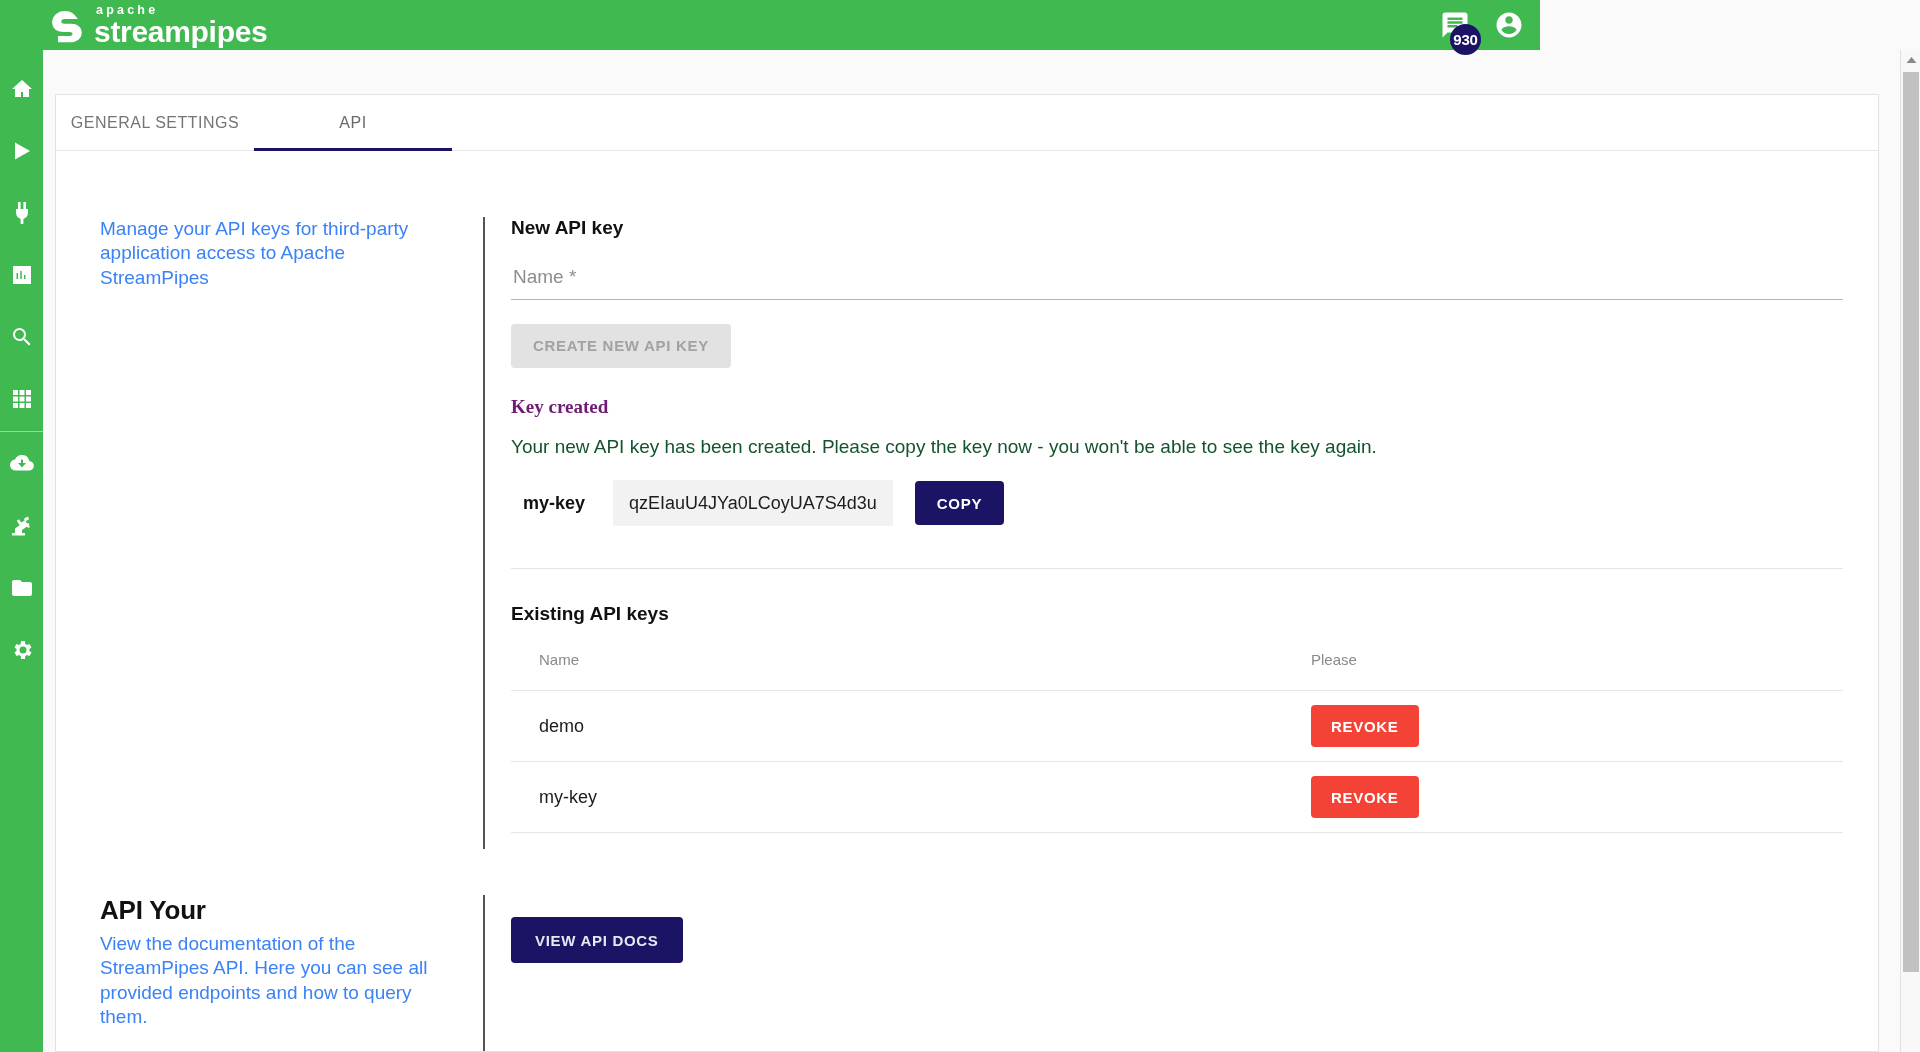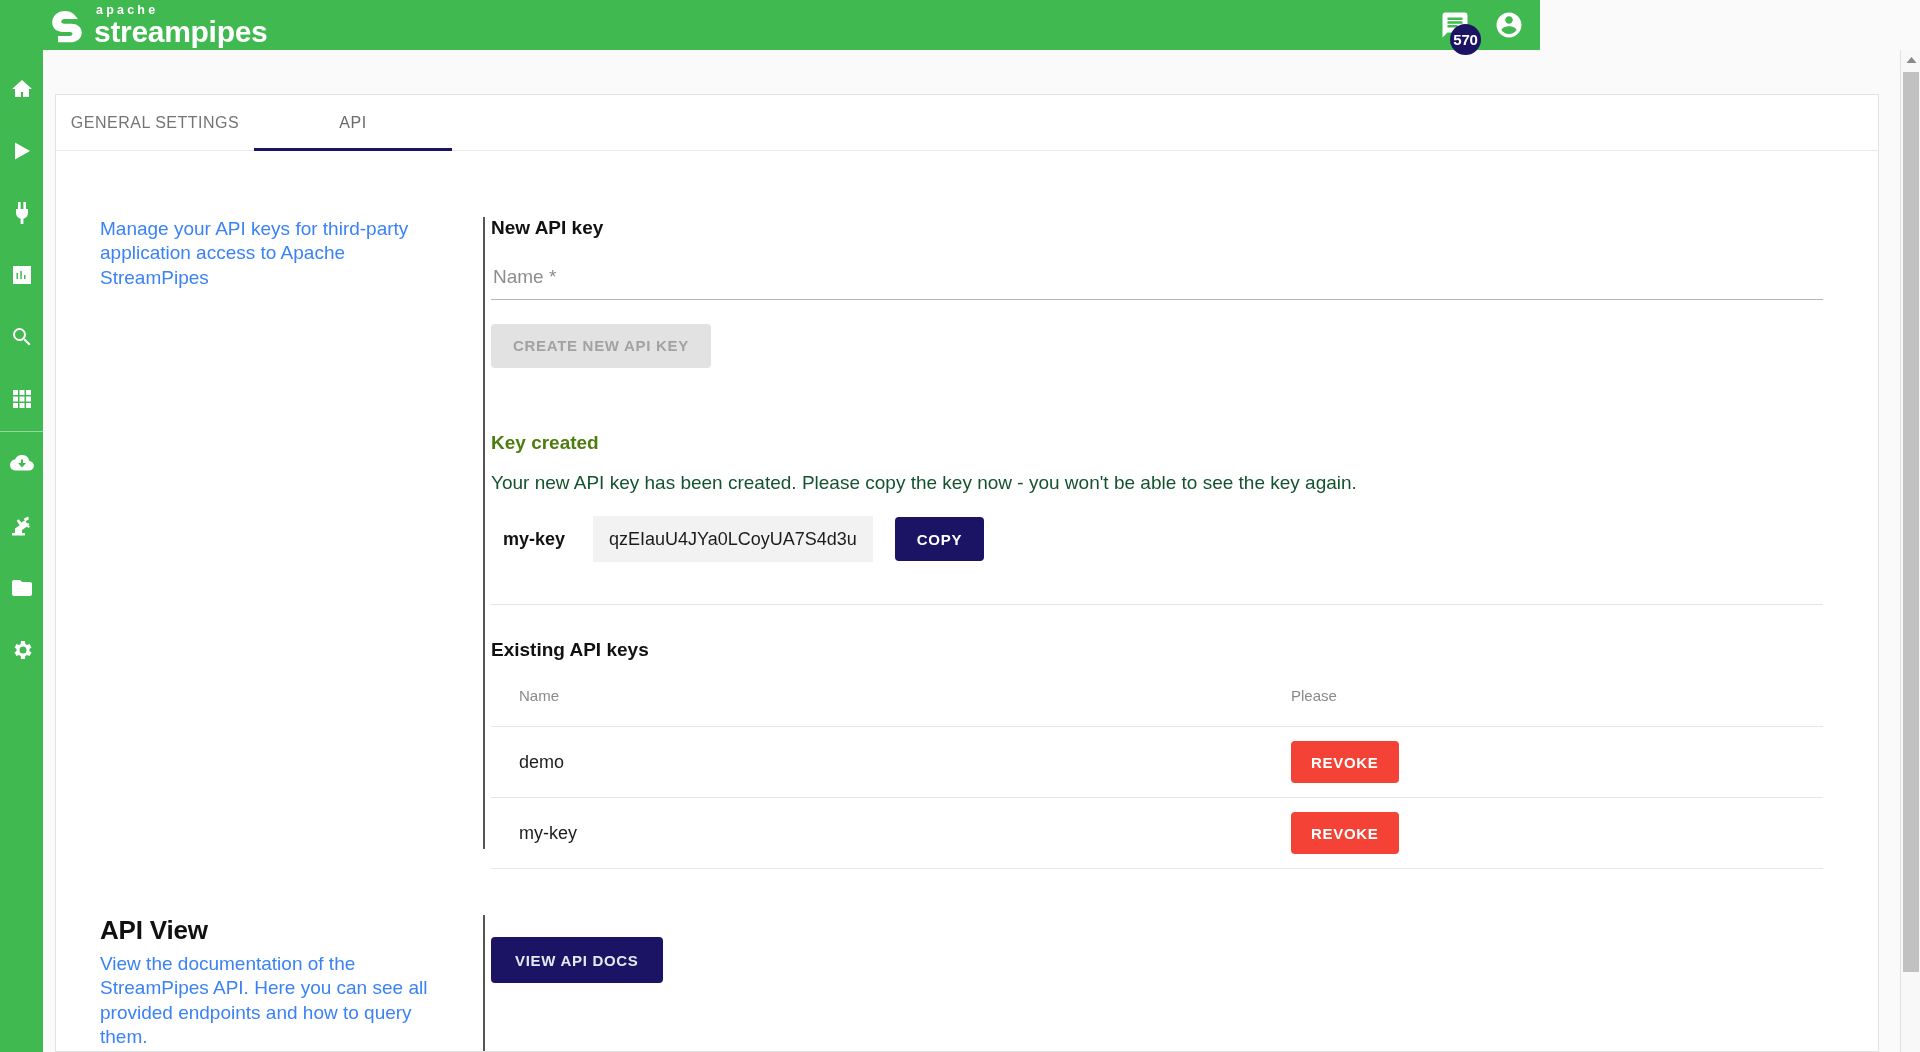--- a/index.html
+++ b/index.html
@@ -121,21 +121,21 @@
   .sec-title {
     font-size: 26px; font-weight: 700; color: #111;
     margin: 0 0 6px 0; letter-spacing: -0.2px;
   }
   .sec-desc {
     font-size: 19px; color: #3b82f6; line-height: 1.28;
   }
   .sec-divider {
     width: 2px; background: #555; flex: 0 0 2px;
   }
-  .sec-right { flex: 1; padding-left: 6px; }
+  .sec-right { flex: 1; padding-left: 26px; }
 
   #api-keys-section { padding-top: 66px; }
   #api-keys-section .sec-divider { height: 632px; }
   #api-docs-section { padding-top: 46px; }
   #api-docs-section .sec-divider { height: 210px; }
 
   .block-title {
     font-size: 19px; font-weight: 700; color: #111;
     margin: 0 0 26px 0;
   }
@@ -156,22 +156,23 @@
     font-size: 15px; font-weight: 700; letter-spacing: 0.7px;
     border-radius: 4px;
   }
   .btn-disabled {
     margin-top: 24px;
     background: #e2e2e2; color: #a2a2a2;
     padding: 0 22px; height: 44px; line-height: 44px;
     cursor: default;
   }
   .key-created-title {
-    font-size: 19px; font-weight: 700; color: #4d7c0f;
-    margin: 64px 0 0 0;
+    font-size: 19px; font-weight: 700; color: #701a75;
+    margin: 28px 0 0 0;
+    font-family: Liberation Serif, serif;
   }
   .key-created-text {
     font-size: 19px; color: #14532d; margin: 18px 0 0 0;
   }
   .key-row {
     display: flex; align-items: center;
     margin-top: 22px; gap: 0;
   }
   .key-name {
     font-size: 18px; font-weight: 700; color: #111;
@@ -256,21 +257,21 @@
       <span class="logo-text">
         <span class="logo-apache">apache</span>
         <span class="logo-sp">streampipes</span>
       </span>
     </div>
     <div class="topbar-right">
       <div class="tb-icon">
         <svg viewBox="0 0 24 24" aria-hidden="true">
             <path d="M20 2H4c-1.1 0-2 .9-2 2v18l4-4h14c1.1 0 2-.9 2-2V4c0-1.1-.9-2-2-2zM6 9h12v2H6V9zm8 5H6v-2h8v2zm4-6H6V6h12v2z"></path>
           </svg>
-        <span class="badge">570</span>
+        <span class="badge">930</span>
       </div>
       <div class="tb-icon">
         <svg viewBox="0 0 24 24" aria-hidden="true">
             <path d="M12 2C6.48 2 2 6.48 2 12s4.48 10 10 10 10-4.48 10-10S17.52 2 12 2zm0 3c1.66 0 3 1.34 3 3s-1.34 3-3 3-3-1.34-3-3 1.34-3 3-3zm0 14.2c-2.5 0-4.71-1.28-6-3.22.03-1.99 4-3.08 6-3.08 1.99 0 5.97 1.09 6 3.08-1.29 1.94-3.5 3.22-6 3.22z"></path>
           </svg>
       </div>
     </div>
   </div>
 
   <nav class="sidebar">
@@ -406,21 +407,21 @@
                 </td>
               </tr>
             </tbody>
           </table>
 
         </div>
       </div>
 
       <div class="section" id="api-docs-section">
         <div class="sec-left">
-          <h2 class="sec-title">API View</h2>
+          <h2 class="sec-title">API Your</h2>
           <div class="sec-desc">View the documentation of the StreamPipes API. Here you can see all provided endpoints and how to query them.</div>
         </div>
         <div class="sec-divider"></div>
         <div class="sec-right">
           <button class="btn btn-docs">VIEW API DOCS</button>
         </div>
       </div>
 
     </div>
   </div>

